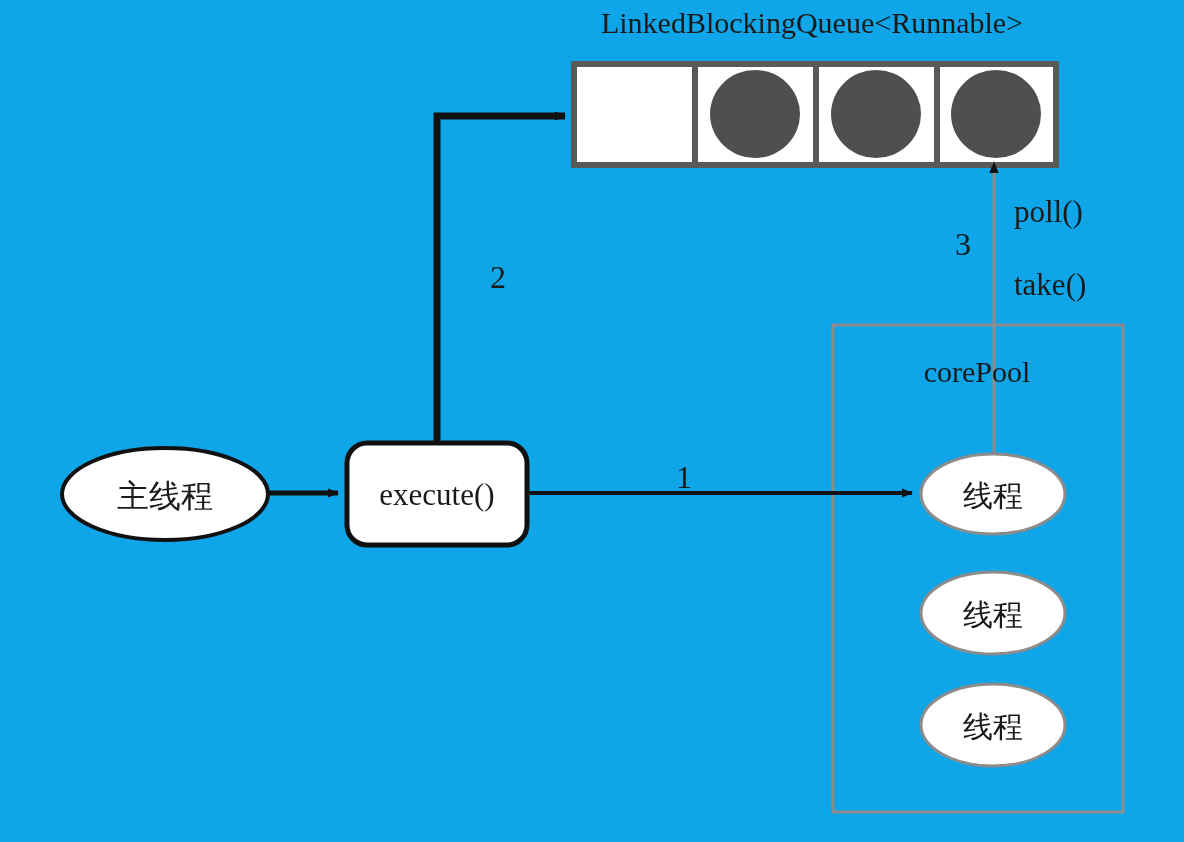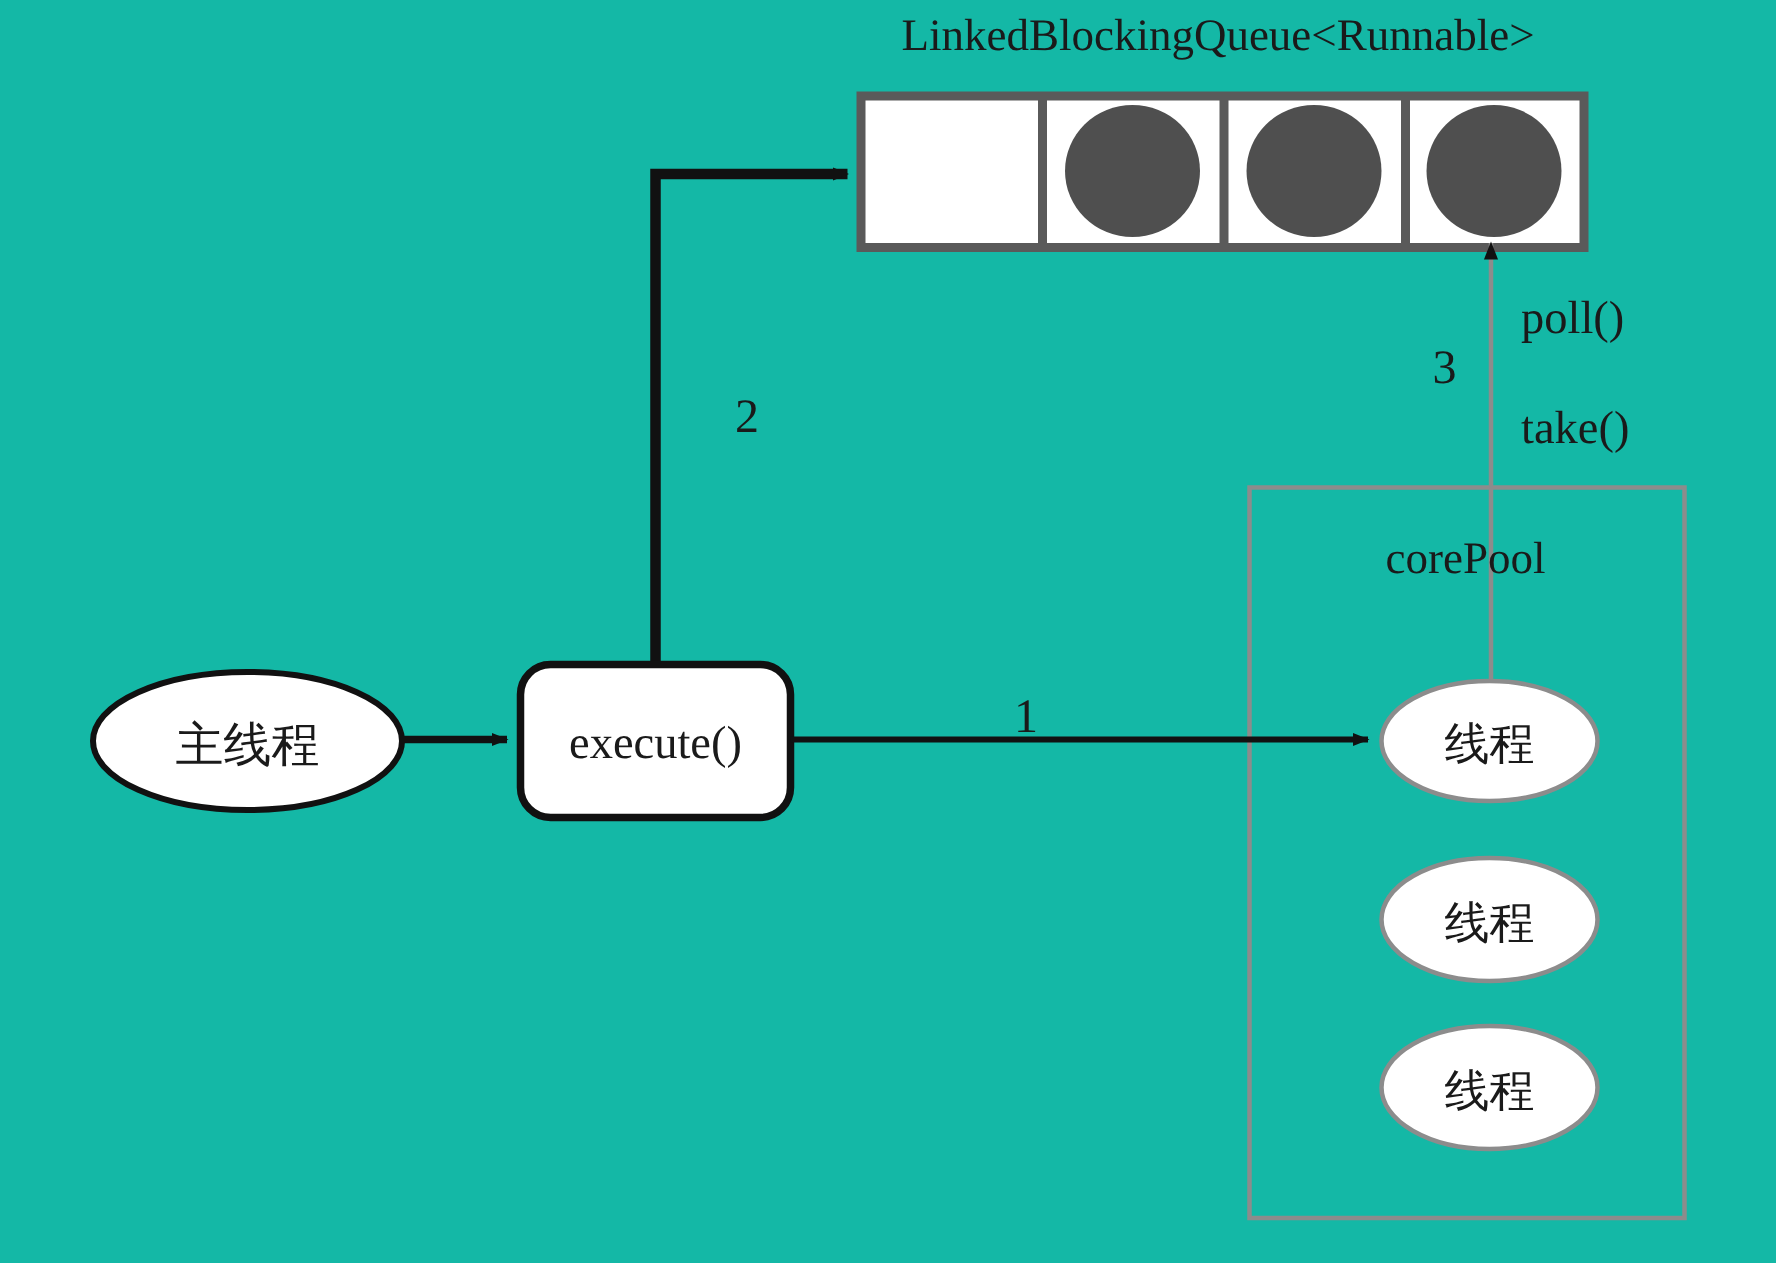--- a/index.html
+++ b/index.html
@@ -7,21 +7,21 @@
     padding: 0;
     background: #ffffff;
   }
   body {
     font-family: "Liberation Serif", "DejaVu Serif", serif;
   }
   #diagram-root {
     position: relative;
     width: 1184px;
     height: 842px;
-    background: #14b8a6;
+    background: #0ea5e9;
     overflow: hidden;
   }
   #diagram-svg {
     position: absolute;
     left: 0;
     top: 0;
     width: 1184px;
     height: 842px;
   }
   .svg-text {

